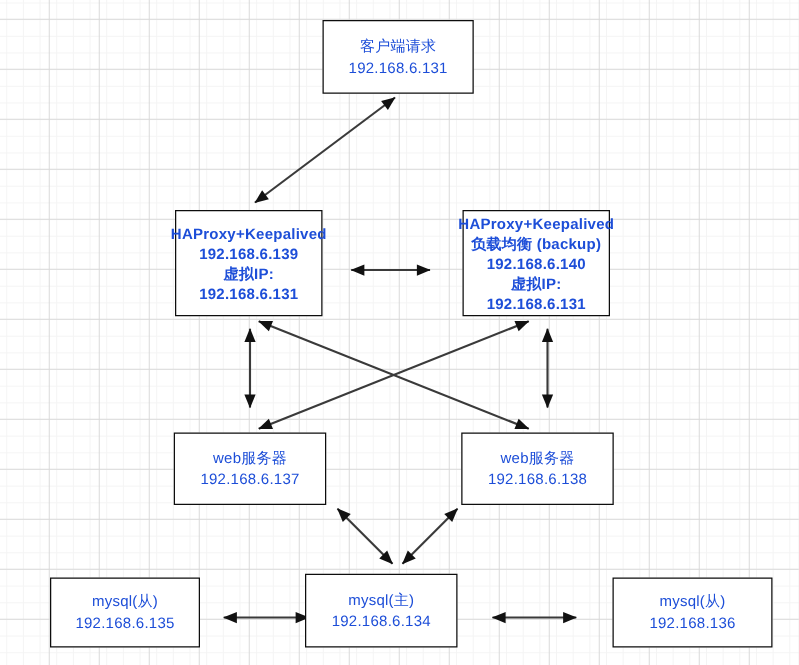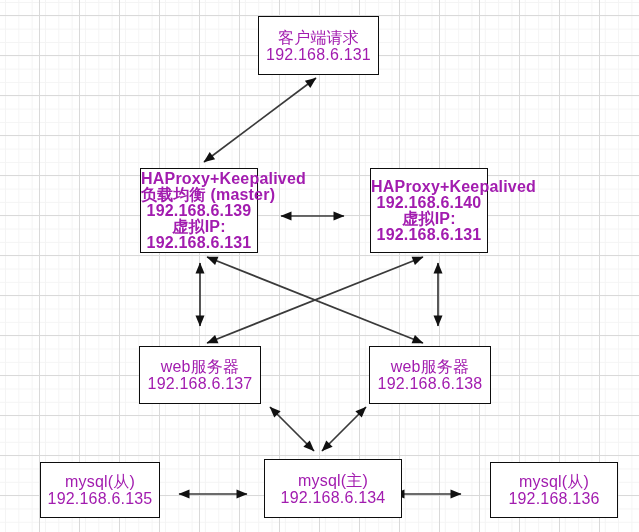--- a/index.html
+++ b/index.html
@@ -27,24 +27,25 @@
     width: 639px; height: 532px;
     pointer-events: none;
   }
   .node {
     position: absolute;
     box-sizing: border-box;
     border: 1.5px solid #0d0d0d;
     background: #ffffff;
     display: flex;
     flex-direction: column;
+    align-items: center;
     justify-content: center;
     text-align: center;
-    color: #a21caf;
-    font-size: 16px;
+    color: #1d4ed8;
+    font-size: 12px;
     line-height: 16px;
     letter-spacing: 0.2px;
   }
   .node span { display: block; white-space: nowrap; }
   .node.tall span { line-height: 16px; font-weight: bold; }
   .node.short span { line-height: 17px; }
 </style>
 </head>
 <body>
 
@@ -70,49 +71,49 @@
     </g>
   </svg>
 
   <div class="node short" style="left:258px; top:16px; width:121px; height:59px;">
     <span>客户端请求</span>
     <span>192.168.6.131</span>
   </div>
 
   <div class="node tall" style="left:140px; top:168px; width:118px; height:85px;">
     <span>HAProxy+Keepalived</span>
-    <span>负载均衡 (master)</span>
     <span>192.168.6.139</span>
     <span>虚拟IP:</span>
     <span>192.168.6.131</span>
   </div>
 
   <div class="node tall" style="left:370px; top:168px; width:118px; height:85px;">
     <span>HAProxy+Keepalived</span>
+    <span>负载均衡 (backup)</span>
     <span>192.168.6.140</span>
     <span>虚拟IP:</span>
     <span>192.168.6.131</span>
   </div>
 
   <div class="node short" style="left:139px; top:346px; width:122px; height:58px;">
     <span>web服务器</span>
     <span>192.168.6.137</span>
   </div>
 
   <div class="node short" style="left:369px; top:346px; width:122px; height:58px;">
     <span>web服务器</span>
     <span>192.168.6.138</span>
   </div>
 
   <div class="node short" style="left:40px; top:462px; width:120px; height:56px;">
     <span>mysql(从)</span>
     <span>192.168.6.135</span>
   </div>
 
-  <div class="node short" style="left:264px; top:459px; width:138px; height:59px;">
+  <div class="node short" style="left:244px; top:459px; width:122px; height:59px;">
     <span>mysql(主)</span>
     <span>192.168.6.134</span>
   </div>
 
   <div class="node short" style="left:490px; top:462px; width:128px; height:56px;">
     <span>mysql(从)</span>
     <span>192.168.136</span>
   </div>
 
 </div>

